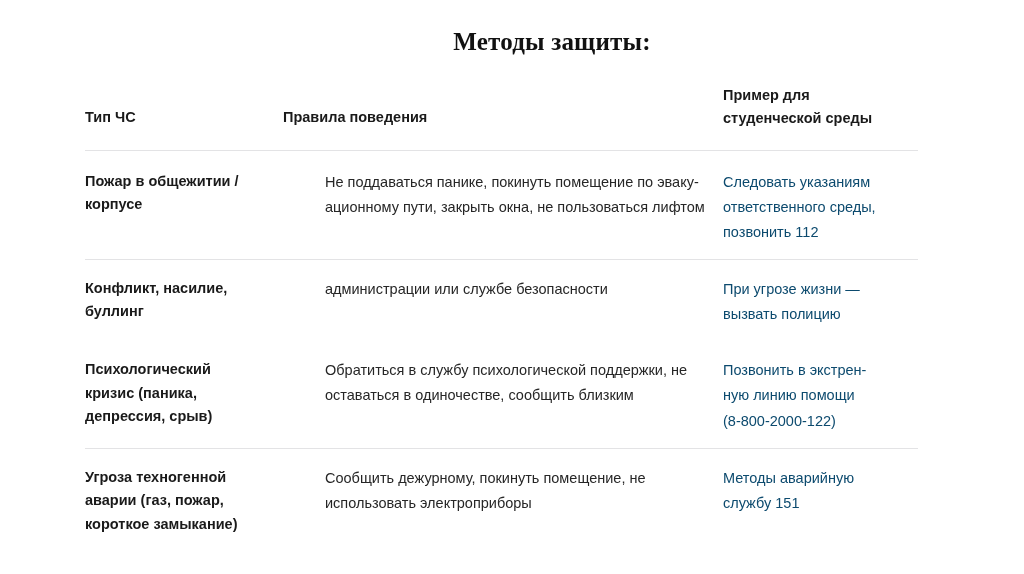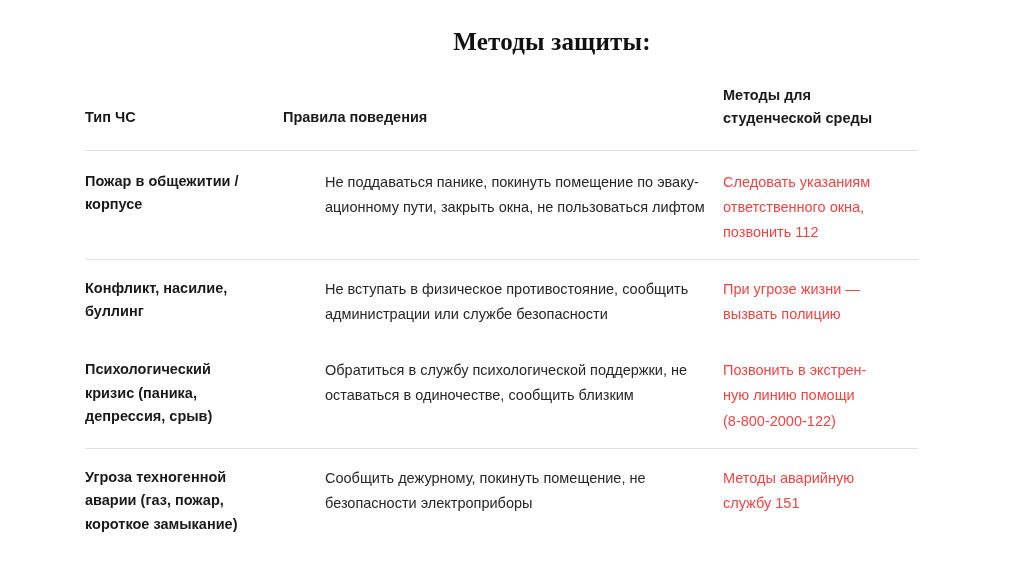--- a/index.html
+++ b/index.html
@@ -111,21 +111,21 @@
     font-size: 14.5px;
     font-weight: normal;
     color: #262626;
     line-height: 1.74;
     margin-left: 42px;
   }
 
   .cell-example {
     font-size: 14.5px;
     font-weight: normal;
-    color: #ef4444;
+    color: #0c4a6e;
     line-height: 1.74;
   }
 
   .line {
     display: block;
     white-space: pre;
   }
 </style>
 </head>
 <body>
@@ -142,21 +142,21 @@
           <span class="line">Тип ЧС</span>
         </div>
       </div>
       <div class="col-rules">
         <div class="cell">
           <span class="line">Правила поведения</span>
         </div>
       </div>
       <div class="col-example">
         <div class="cell">
-          <span class="line">Методы для</span>
+          <span class="line">Пример для</span>
           <span class="line">студенческой среды</span>
         </div>
       </div>
     </div>
 
     <div class="row body-row sep-below">
       <div class="col-type">
         <div class="cell-type">
           <span class="line">Пожар в общежитии /</span>
           <span class="line">корпусе</span>
@@ -164,36 +164,35 @@
       </div>
       <div class="col-rules">
         <div class="cell-text">
           <span class="line">Не поддаваться панике, покинуть помещение по эваку-</span>
           <span class="line">ационному пути, закрыть окна, не пользоваться лифтом</span>
         </div>
       </div>
       <div class="col-example">
         <div class="cell-example">
           <span class="line">Следовать указаниям</span>
-          <span class="line">ответственного окна,</span>
+          <span class="line">ответственного среды,</span>
           <span class="line">позвонить 112</span>
         </div>
       </div>
     </div>
 
     <div class="row body-row row-tight">
       <div class="col-type">
         <div class="cell-type">
           <span class="line">Конфликт, насилие,</span>
           <span class="line">буллинг</span>
         </div>
       </div>
       <div class="col-rules">
         <div class="cell-text">
-          <span class="line">Не вступать в физическое противостояние, сообщить</span>
           <span class="line">администрации или службе безопасности</span>
         </div>
       </div>
       <div class="col-example">
         <div class="cell-example">
           <span class="line">При угрозе жизни —</span>
           <span class="line">вызвать полицию</span>
         </div>
       </div>
     </div>
@@ -225,21 +224,21 @@
       <div class="col-type">
         <div class="cell-type">
           <span class="line">Угроза техногенной</span>
           <span class="line">аварии (газ, пожар,</span>
           <span class="line">короткое замыкание)</span>
         </div>
       </div>
       <div class="col-rules">
         <div class="cell-text">
           <span class="line">Сообщить дежурному, покинуть помещение, не</span>
-          <span class="line">безопасности электроприборы</span>
+          <span class="line">использовать электроприборы</span>
         </div>
       </div>
       <div class="col-example">
         <div class="cell-example">
           <span class="line">Методы аварийную</span>
           <span class="line">службу 151</span>
         </div>
       </div>
     </div>
 

